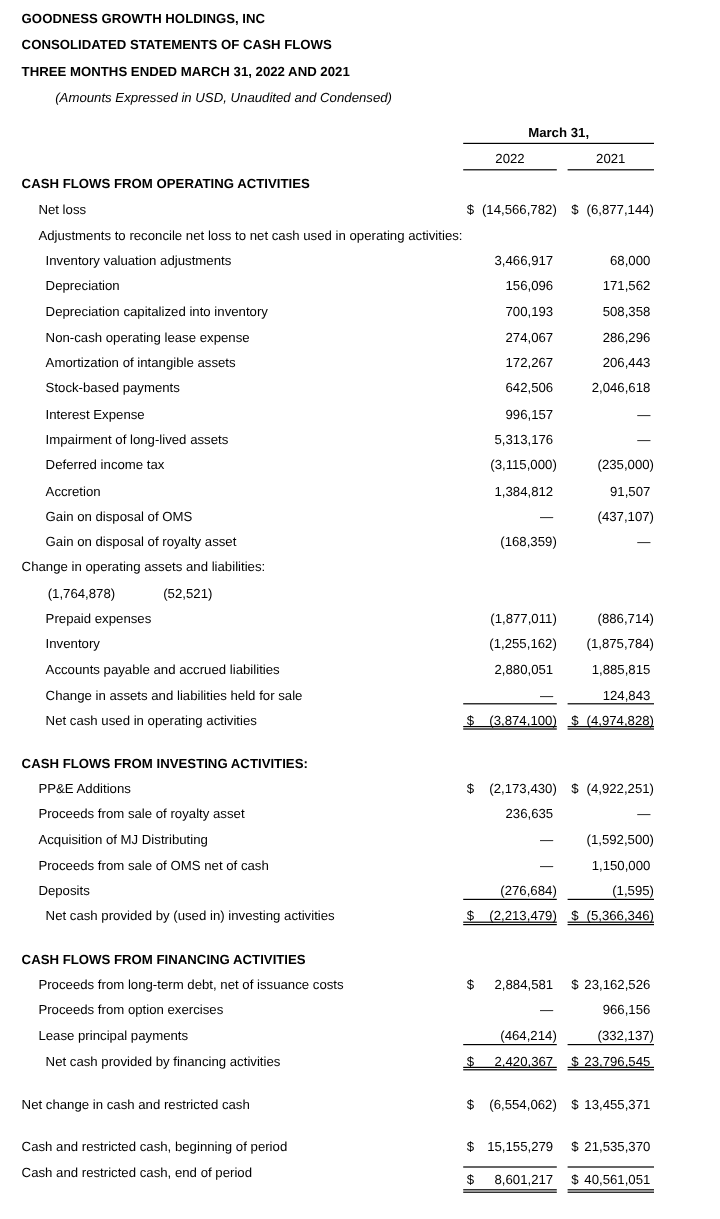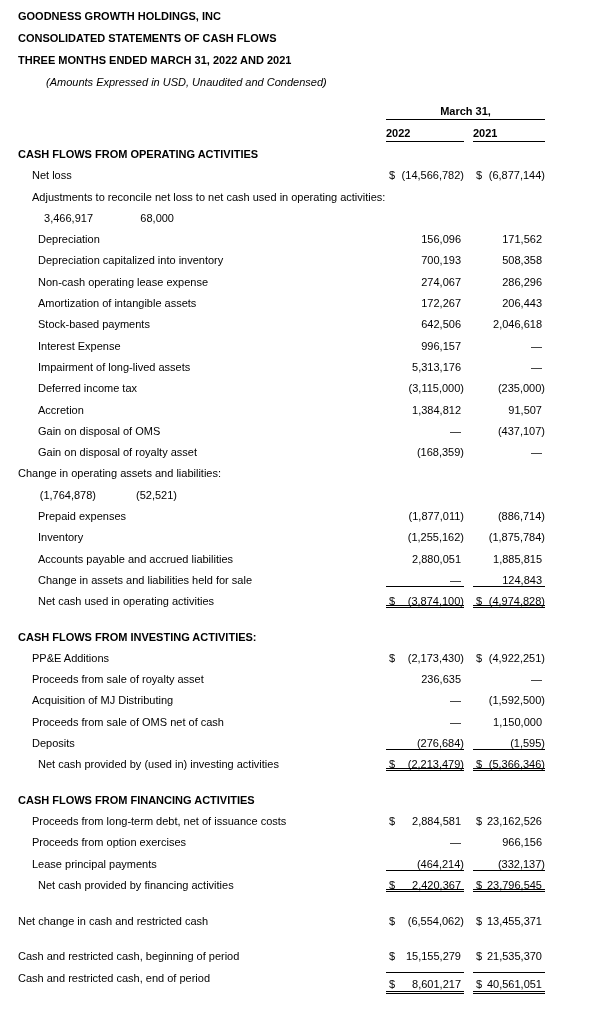--- a/index.html
+++ b/index.html
@@ -16,21 +16,21 @@
   .note-line  { font-style:italic; line-height:13px; white-space:nowrap;margin-left:28px; }
 
   .thead1 { display:flex; margin-top:16px; }
   .thead2 { display:flex; margin-top:7px; }
   .spacer { flex:1; }
   .group-head {
     width:159px; text-align:center; font-weight:bold;
     line-height:13px; padding-bottom:1px; border-bottom:1px solid #000;
   }
   .col-head {
-    text-align:left; font-weight:bold; line-height:13px;
+    text-align:center; font-weight:normal; line-height:13px;
     padding-bottom:1px; border-bottom:1px solid #000;
   }
   .col-head.c1 { width:78px; }
   .col-head.c2 { width:72px; margin-left:9px; }
 
   .rows { margin-top:6px; }
   .row { display:flex; height:21.3px; align-items:flex-start; }
   .row.bold { font-weight:bold;justify-content:space-between; }
   .lbl { flex:1; line-height:13px; white-space:nowrap; }
   .lbl.ind1 { padding-left:14px; }
@@ -92,20 +92,21 @@
         <div class="val c1">
           <span class="cur"></span>
           <span class="num"></span>
         </div>
         <div class="val c2">
           <span class="cur"></span>
           <span class="num"></span>
         </div>
       </div>
       <div class="row">
+        <div class="lbl ind2">Inventory valuation adjustments</div>
         <div class="val c1">
           <span class="cur"></span>
           <span class="num np">3,466,917</span>
         </div>
         <div class="val c2">
           <span class="cur"></span>
           <span class="num np">68,000</span>
         </div>
       </div>
       <div class="row">

